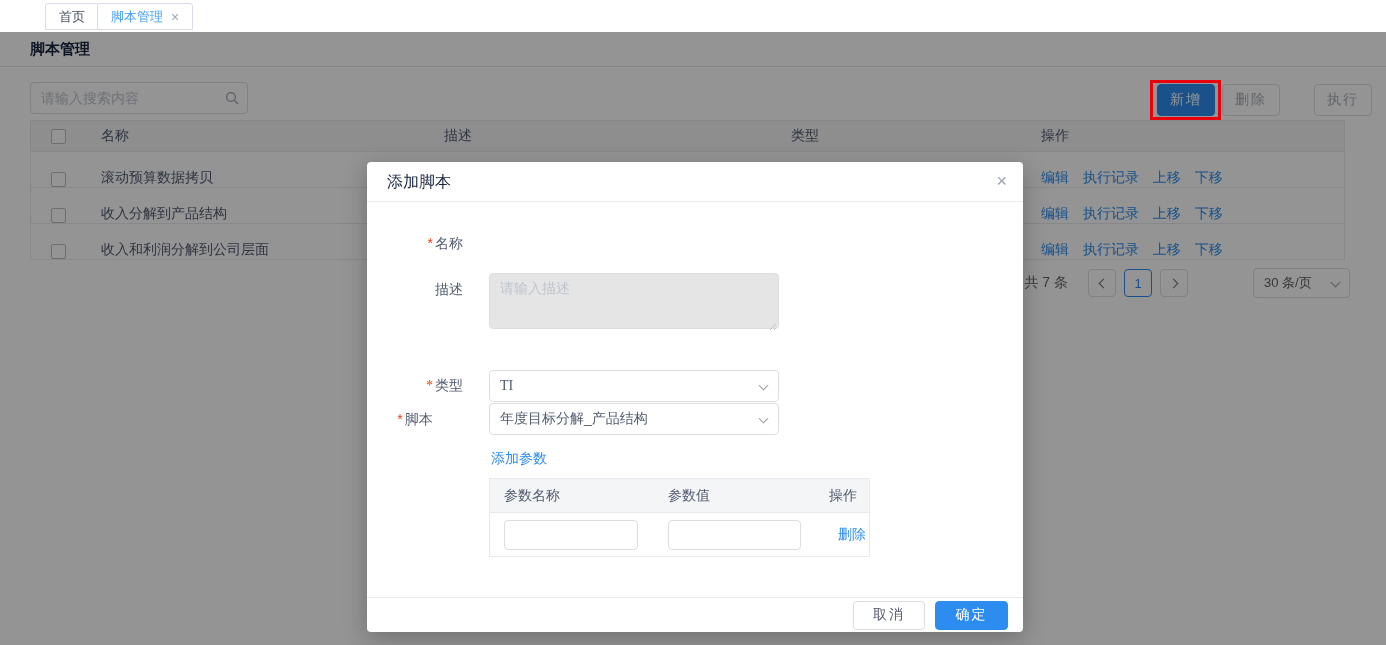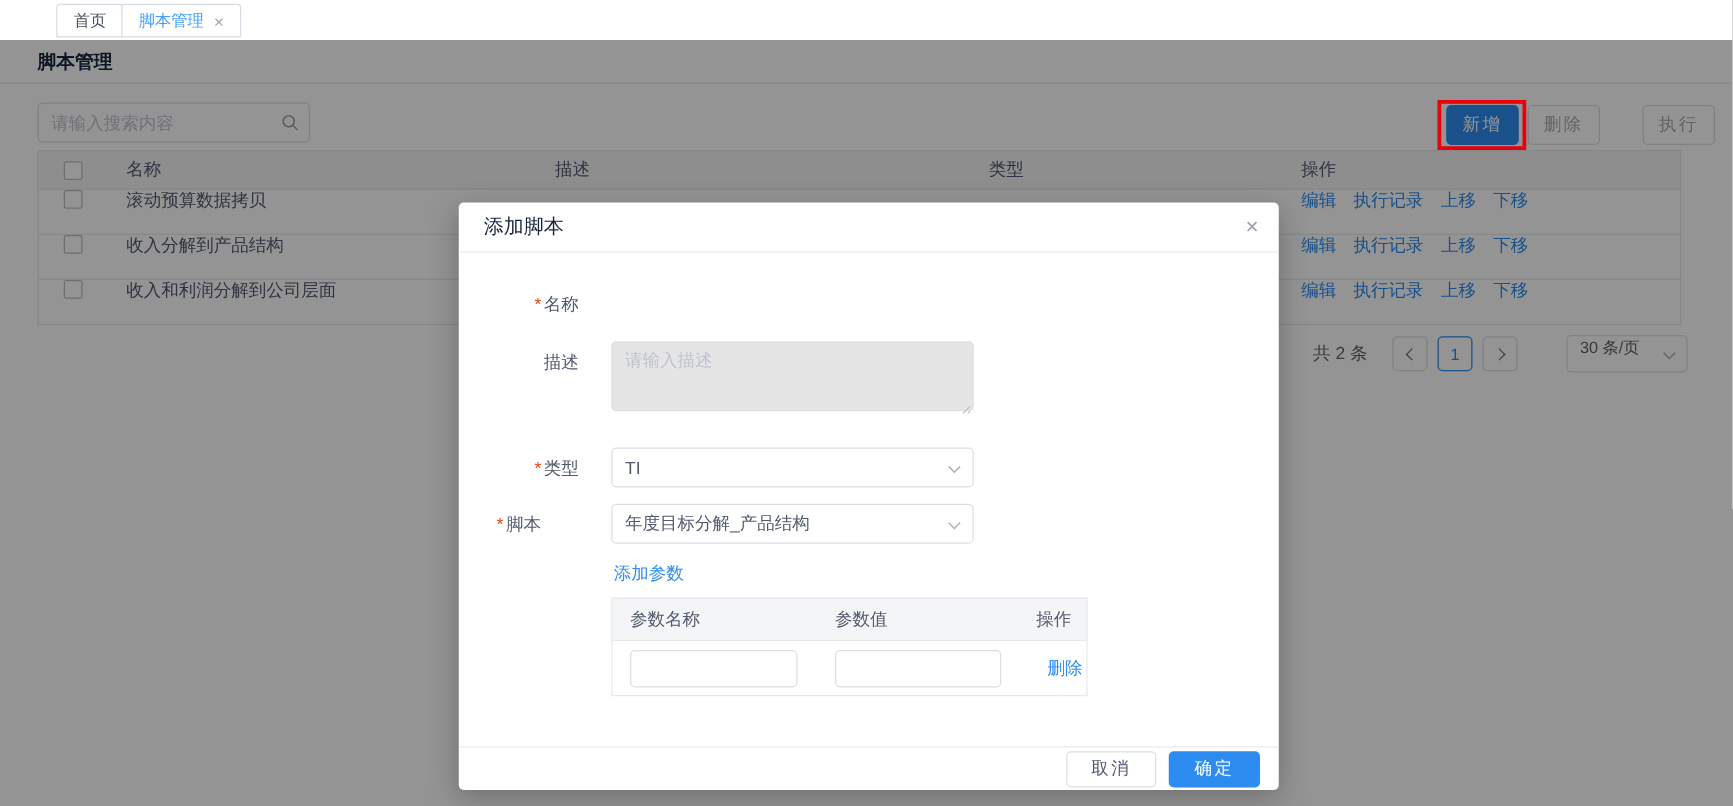--- a/index.html
+++ b/index.html
@@ -44,42 +44,42 @@
   .btn-default { background:#fff; border:1px solid #dcdee2; color:#a7adb6; }
   .btn-primary { background:#2d8cf0; border:1px solid #2d8cf0; color:#fff; }
   .btn-add  { left:1157px; width:58px; }
   .btn-del  { left:1222px; width:58px; }
   .btn-exec { left:1287px; width:58px;margin-left:27px; }
 
   
   .grid { position:absolute; top:88px; left:30px; width:1315px; font-size:14px; }
   .grid-head { display:flex; align-items:center; height:32px; background:#f4f5f7;
                border:1px solid #e6e9ee; color:#515a6e; }
-  .grid-row  { display:flex; align-items:flex-start; height:36px; background:#fff;
+  .grid-row  { display:flex; align-items:flex-end; height:36px; background:#fff;
                border:1px solid #e8eaec; border-top:none; color:#515a6e; }
   .c-check { width:70px; display:flex; align-items:center; padding-left:20px; }
   .c-name  { width:343px; }
   .c-desc  { width:347px; }
   .c-type  { width:250px; }
   .c-ops   { flex:1; }
   .checkbox { width:15px; height:15px; border:1px solid #b8bfc9; border-radius:2px; background:#fff; cursor:pointer; }
   .oplink { color:#2d8cf0; margin-right:10px; cursor:pointer; text-decoration:none; }
 
   
   .pager { position:absolute; top:236px; right:36px; display:flex; align-items:center; font-size:14px; color:#606266; }
   .pager-total { margin-right:12px; }
   .pg-btn { width:28px; height:28px; border:1px solid #dcdee2; border-radius:4px; background:#fff;
             display:inline-flex; align-items:center; justify-content:center; margin-left:8px; cursor:pointer; }
   .pg-cur { border-color:#2d8cf0; color:#2d8cf0; font-size:13px; }
   .chev { width:7px; height:7px; display:inline-block; }
   .chev-left  { border-left:1.5px solid #66707d; border-bottom:1.5px solid #66707d; transform:rotate(45deg); margin-left:2px; }
   .chev-right { border-right:1.5px solid #66707d; border-top:1.5px solid #66707d; transform:rotate(45deg); margin-right:2px; }
   .chev-down  { border-right:1.5px solid #9aa2ad; border-bottom:1.5px solid #9aa2ad; transform:rotate(45deg); margin-top:-3px; }
-  .size-select { position:relative; margin-left:39px; width:97px; height:30px; border:1px solid #dcdee2;
-                 border-radius:4px; background:#fff; display:flex; padding:0 24px 0 10px;
+  .size-select { position:relative; margin-left:65px; width:97px; height:30px; border:1px solid #dcdee2;
+                 border-radius:4px; background:#fff; display:flex; align-items:center; padding:0 24px 0 10px;
                  font-size:13px; color:#606266; cursor:pointer; }
   .size-select .chev-down { position:absolute; right:10px; top:13px; }
 
   
   .mask { position:absolute; top:32px; left:0; width:1386px; height:613px;
           background:rgba(0,0,0,0.42); z-index:10; }
 
   
   .annotation { position:absolute; left:1150px; top:80px; width:71px; height:40px;
                 border:3px solid #e8000c; z-index:30; pointer-events:none; }
@@ -104,21 +104,21 @@
   .resize-grip { position:absolute; right:3px; bottom:3px; width:9px; height:9px;
                  background:repeating-linear-gradient(135deg, transparent 0 2px, #c0c4cc 2px 3px);
                  clip-path:polygon(100% 0, 100% 100%, 0 100%); pointer-events:none; }
   .sel { position:relative; width:290px; height:32px; border:1px solid #dcdee2; border-radius:4px;
          background:#fff; display:flex; align-items:center; padding:0 26px 0 10px;
          font-size:14px; color:#515a6e; cursor:pointer; }
   .sel .chev-down { position:absolute; right:11px; top:14px; }
 
   .row-name   { top:65px; }
   .row-desc   { top:111px; }
-  .row-type   { top:196px; }
+  .row-type   { top:208px;font-family:Liberation Serif, serif; }
   .row-script { top:241px;text-align:center; }
   .f-label.row-name, .f-ctl.row-name { position:absolute; }
 
   .add-param { position:absolute; left:124px; top:288px; font-size:14px; color:#2d8cf0; cursor:pointer; }
 
   .ptable { position:absolute; left:122px; top:316px; width:381px; font-size:14px; }
   .ptable-head { display:flex; align-items:center; height:35px; background:#f4f5f7;
                  border:1px solid #e6e9ee; color:#515a6e; }
   .ptable-row { display:flex; align-items:center; height:44px; background:#fff;
                 border:1px solid #e6e9ee; border-top:none; }
@@ -219,21 +219,21 @@
       <div class="c-ops">
         <a class="oplink">编辑</a>
         <a class="oplink">执行记录</a>
         <a class="oplink">上移</a>
         <a class="oplink">下移</a>
       </div>
     </div>
   </div>
 
   <div class="pager">
-    <span class="pager-total">共 2 条</span>
+    <span class="pager-total">共 7 条</span>
     <span class="pg-btn">
         <i class="chev chev-left"></i>
       </span>
     <span class="pg-btn pg-cur">1</span>
     <span class="pg-btn">
         <i class="chev chev-right"></i>
       </span>
     <span class="size-select">
       <span>30 条/页</span>
       <i class="chev chev-down"></i>

